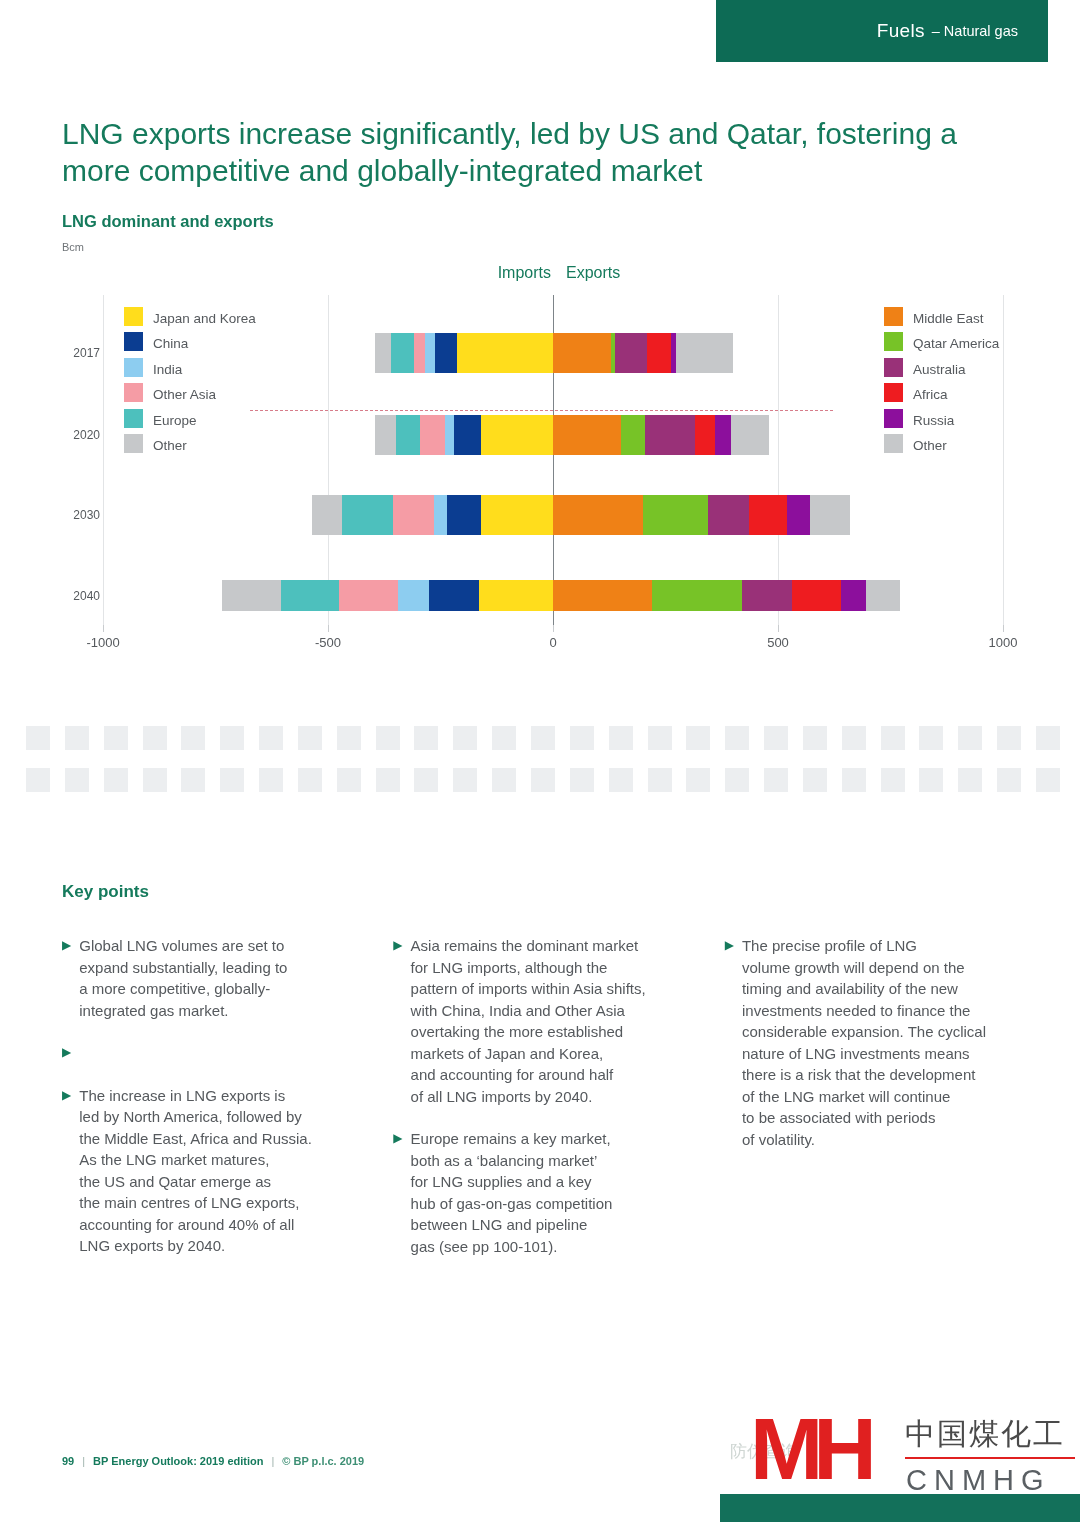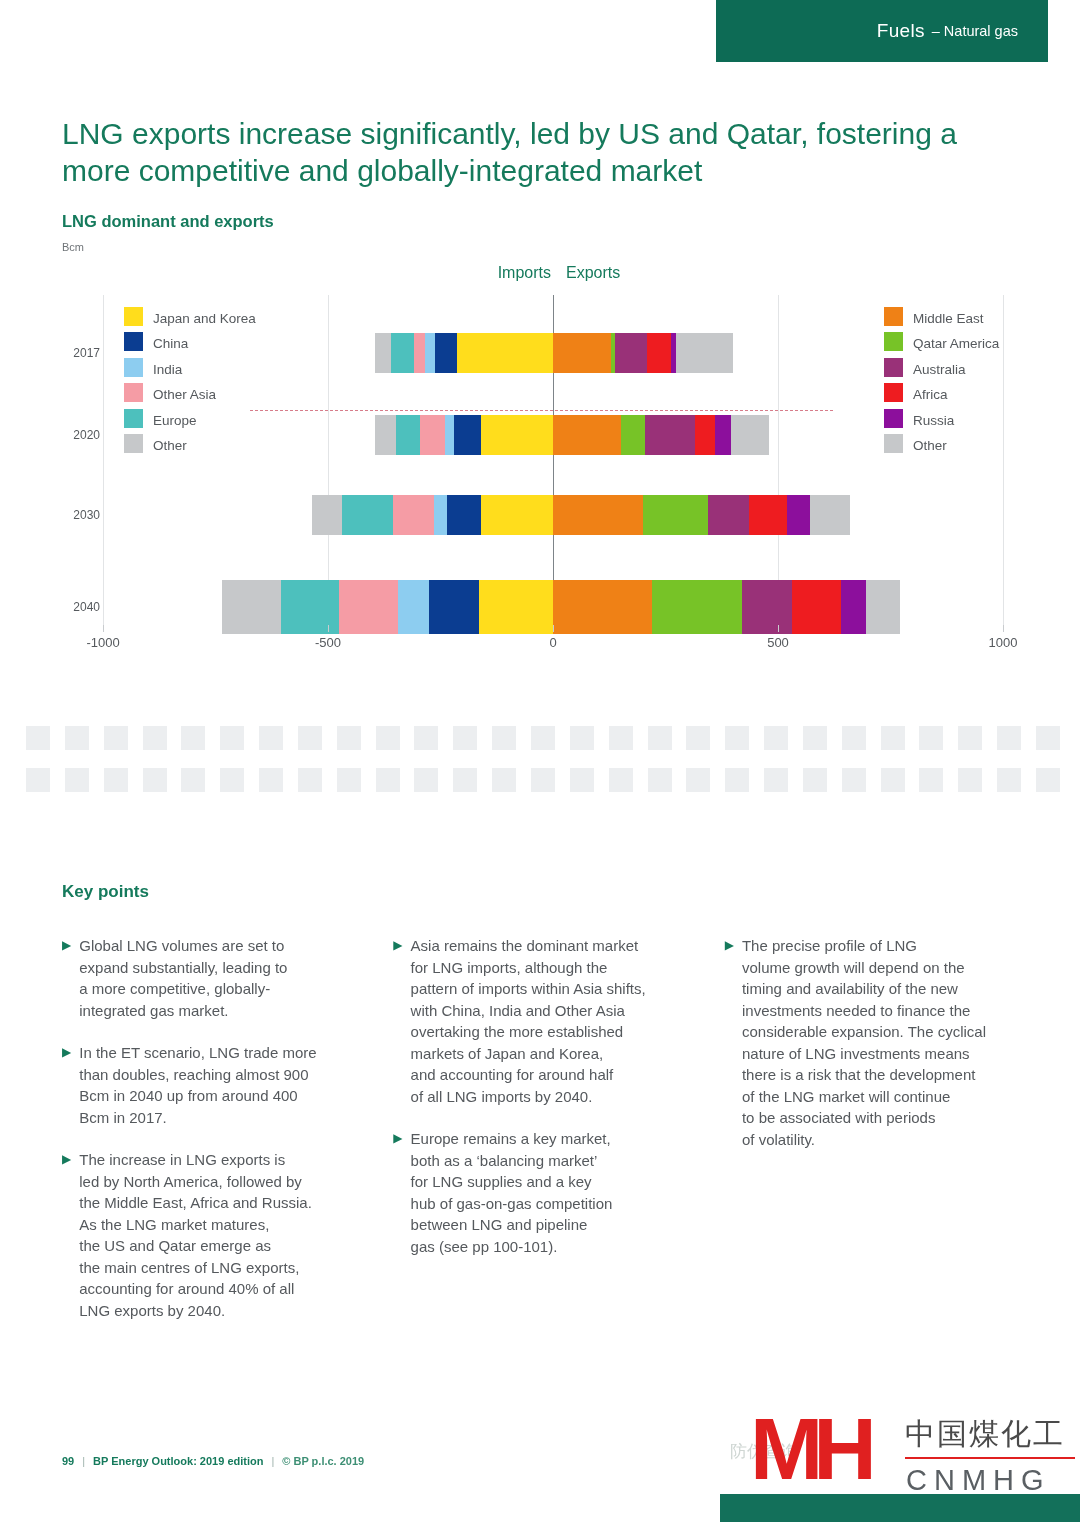--- a/index.html
+++ b/index.html
@@ -244,21 +244,21 @@
         <div class="seg" style="left: 393.25px; width: 40.5px; background: rgb(245, 156, 165);"></div>
         <div class="seg" style="left: 341.5px; width: 51.75px; background: rgb(77, 192, 189);"></div>
         <div class="seg" style="left: 312.25px; width: 29.25px; background: rgb(198, 200, 202);"></div>
         <div class="seg" style="left: 553px; width: 90px; background: rgb(239, 129, 22);"></div>
         <div class="seg" style="left: 643px; width: 65.25px; background: rgb(119, 195, 39);"></div>
         <div class="seg" style="left: 708.25px; width: 40.5px; background: rgb(153, 49, 120);"></div>
         <div class="seg" style="left: 748.75px; width: 38.25px; background: rgb(238, 28, 32);"></div>
         <div class="seg" style="left: 787px; width: 22.5px; background: rgb(140, 15, 156);"></div>
         <div class="seg" style="left: 809.5px; width: 40.5px; background: rgb(198, 200, 202);"></div>
       </div>
-      <div class="bar-row" style="top: 285px; left: 0px; right: 0px; height: 54px;">
+      <div class="bar-row" style="top: 285px; left: 0px; right: 0px; height: 31px;">
         <div class="year-label">2040</div>
         <div class="seg" style="left: 478.75px; width: 74.25px; background: rgb(255, 221, 28);"></div>
         <div class="seg" style="left: 429.25px; width: 49.5px; background: rgb(11, 61, 145);"></div>
         <div class="seg" style="left: 397.75px; width: 31.5px; background: rgb(141, 205, 240);"></div>
         <div class="seg" style="left: 339.25px; width: 58.5px; background: rgb(245, 156, 165);"></div>
         <div class="seg" style="left: 280.75px; width: 58.5px; background: rgb(77, 192, 189);"></div>
         <div class="seg" style="left: 222.25px; width: 58.5px; background: rgb(198, 200, 202);"></div>
         <div class="seg" style="left: 553px; width: 99px; background: rgb(239, 129, 22);"></div>
         <div class="seg" style="left: 652px; width: 90px; background: rgb(119, 195, 39);"></div>
         <div class="seg" style="left: 742px; width: 49.5px; background: rgb(153, 49, 120);"></div>
@@ -401,24 +401,20 @@
     <div class="kp-col">
       <div class="kp-item">
         <span class="kp-arrow">▶</span>
         <span class="kp-text">Global LNG volumes are set to
 expand substantially, leading to
 a more competitive, globally-
 integrated gas market.</span>
       </div>
       <div class="kp-item">
         <span class="kp-arrow">▶</span>
-        <span class="kp-text">In the ET scenario, LNG trade more
-than doubles, reaching almost 900
-Bcm in 2040 up from around 400
-Bcm in 2017.</span>
       </div>
       <div class="kp-item">
         <span class="kp-arrow">▶</span>
         <span class="kp-text">The increase in LNG exports is
 led by North America, followed by
 the Middle East, Africa and Russia.
 As the LNG market matures,
 the US and Qatar emerge as
 the main centres of LNG exports,
 accounting for around 40% of all

